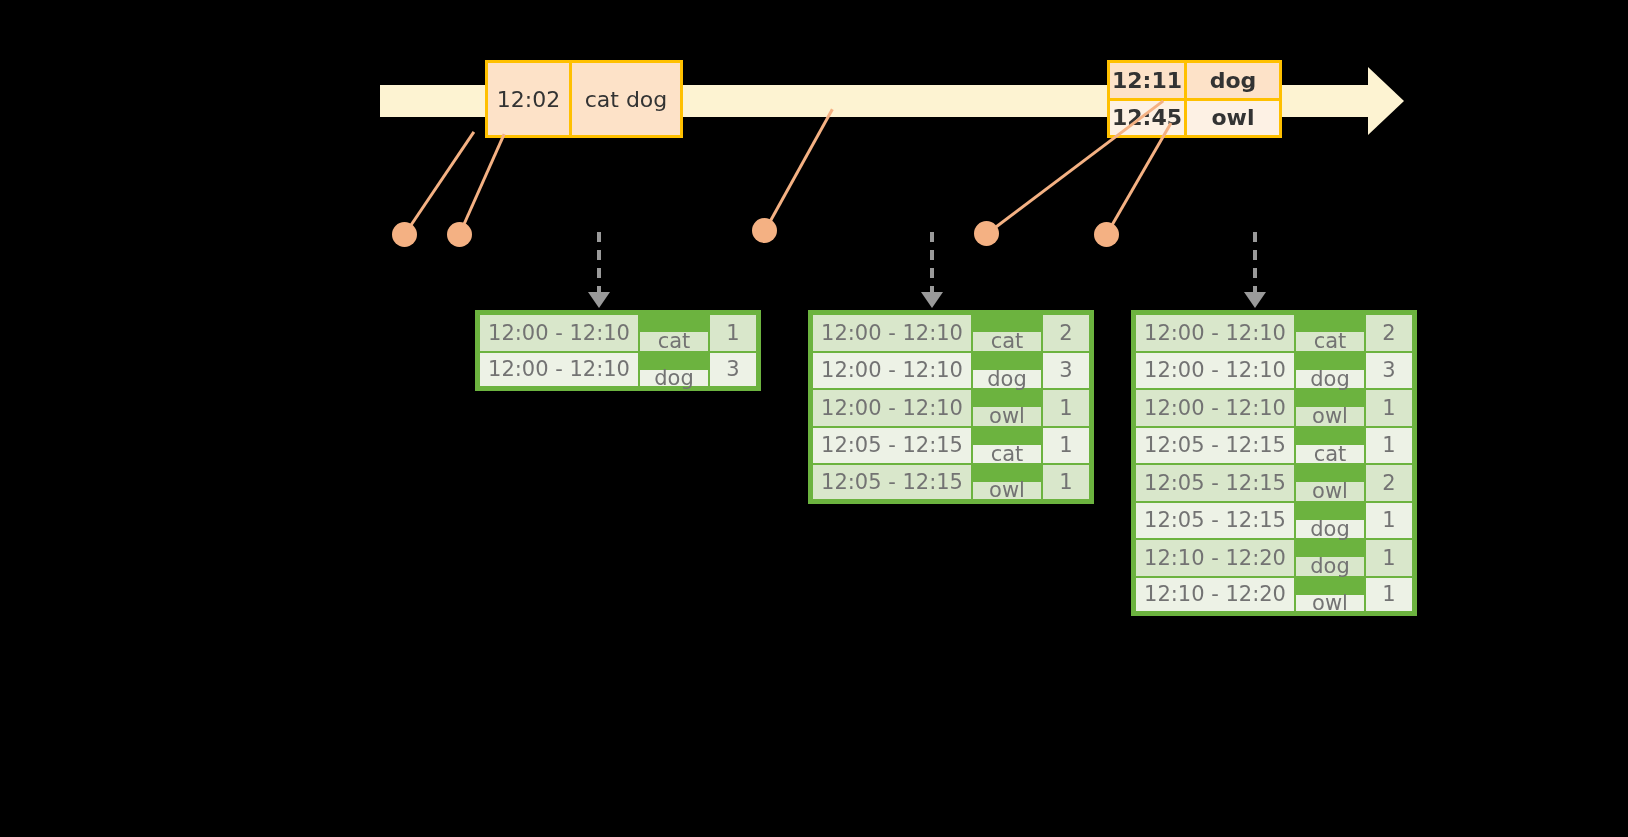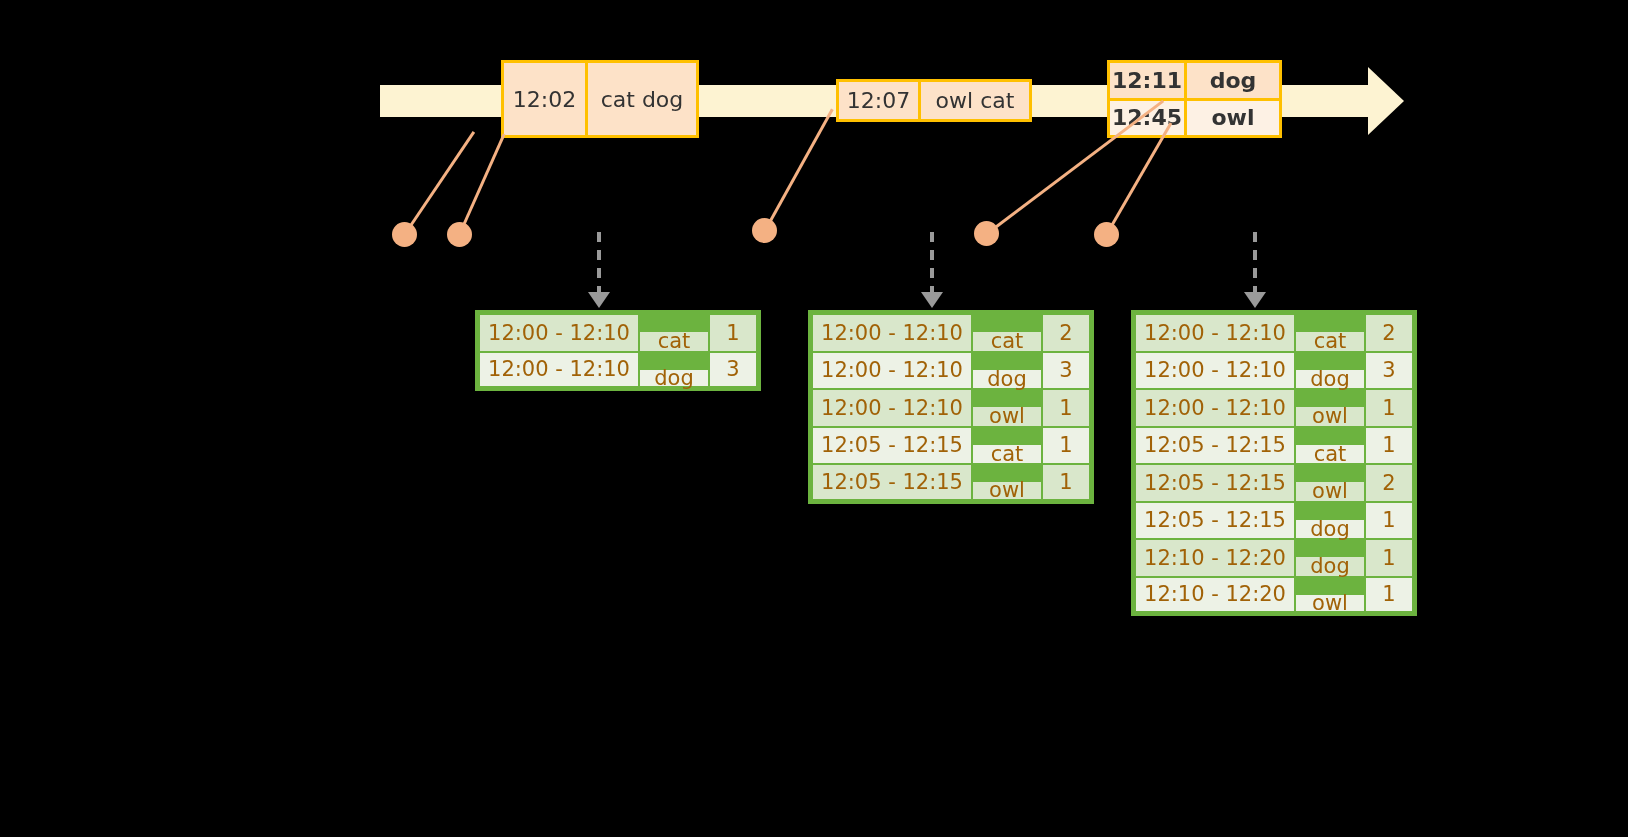--- a/index.html
+++ b/index.html
@@ -21,21 +21,21 @@
          font-size:22px;color:#333;box-sizing:border-box;}
   .ecell.time{border-right:3px solid #ffc000;}
   .erow.dark .ecell{background:#fde2c8;}
   .erow.light .ecell{background:#fdf1e4;}
 
   
   .gtable{position:absolute;border:3px solid #6cb33f;box-sizing:border-box;
           display:flex;flex-direction:column;background:#6cb33f;}
   .grow{display:flex;height:37.5px;box-sizing:border-box;}
   .gcell{display:flex;align-items:center;justify-content:center;
-         font-size:21px;color:#a16207;box-sizing:border-box;
+         font-size:21px;color:#737373;box-sizing:border-box;
          margin:2px 0 0 2px;}
   .grow:last-child .gcell{margin-bottom:2px;}
   .grow.a .gcell{background:#d9e7cb;}
   .grow.b .gcell{background:#edf2e6;}
   .gcell.win{width:158px;}
   .gcell.word{width:68px;margin-top:19px;}
   .gcell.cnt{width:46px;margin-right:2px;}
 
   
   .conn{position:absolute;background:#f4b183;transform-origin:0 50%;height:3px;}
@@ -49,33 +49,27 @@
      border-top:16px solid #9a9a9a;}
 </style>
 </head>
 <body>
 
 <div id="stage">
 
   <div class="tl-bar" style="left:380px;top:85px;width:996px;height:32px;"></div>
   <div class="tl-head" style="left:1368px;top:67px;"></div>
 
-  <div class="ebox" style="left:501px;top:60px;width:198px;height:78px;">
+  <div class="ebox" style="left:485px;top:60px;width:198px;height:78px;">
     <div class="erow dark">
       <div class="ecell time" style="width:84px">12:02</div>
       <div class="ecell words" style="flex:1">cat dog</div>
     </div>
   </div>
 
-  <div class="ebox" style="left:836px;top:79px;width:196px;height:43px;">
-    <div class="erow dark">
-      <div class="ecell time" style="width:82px">12:07</div>
-      <div class="ecell words" style="flex:1">owl cat</div>
-    </div>
-  </div>
 
   <div class="ebox" style="left:1107px;top:60px;width:175px;height:78px;font-weight:bold;">
     <div class="erow dark">
       <div class="ecell time" style="width:77px">12:11</div>
       <div class="ecell words" style="flex:1">dog</div>
     </div>
     <div class="erow light">
       <div class="ecell time" style="width:77px">12:45</div>
       <div class="ecell words" style="flex:1">owl</div>
     </div>

